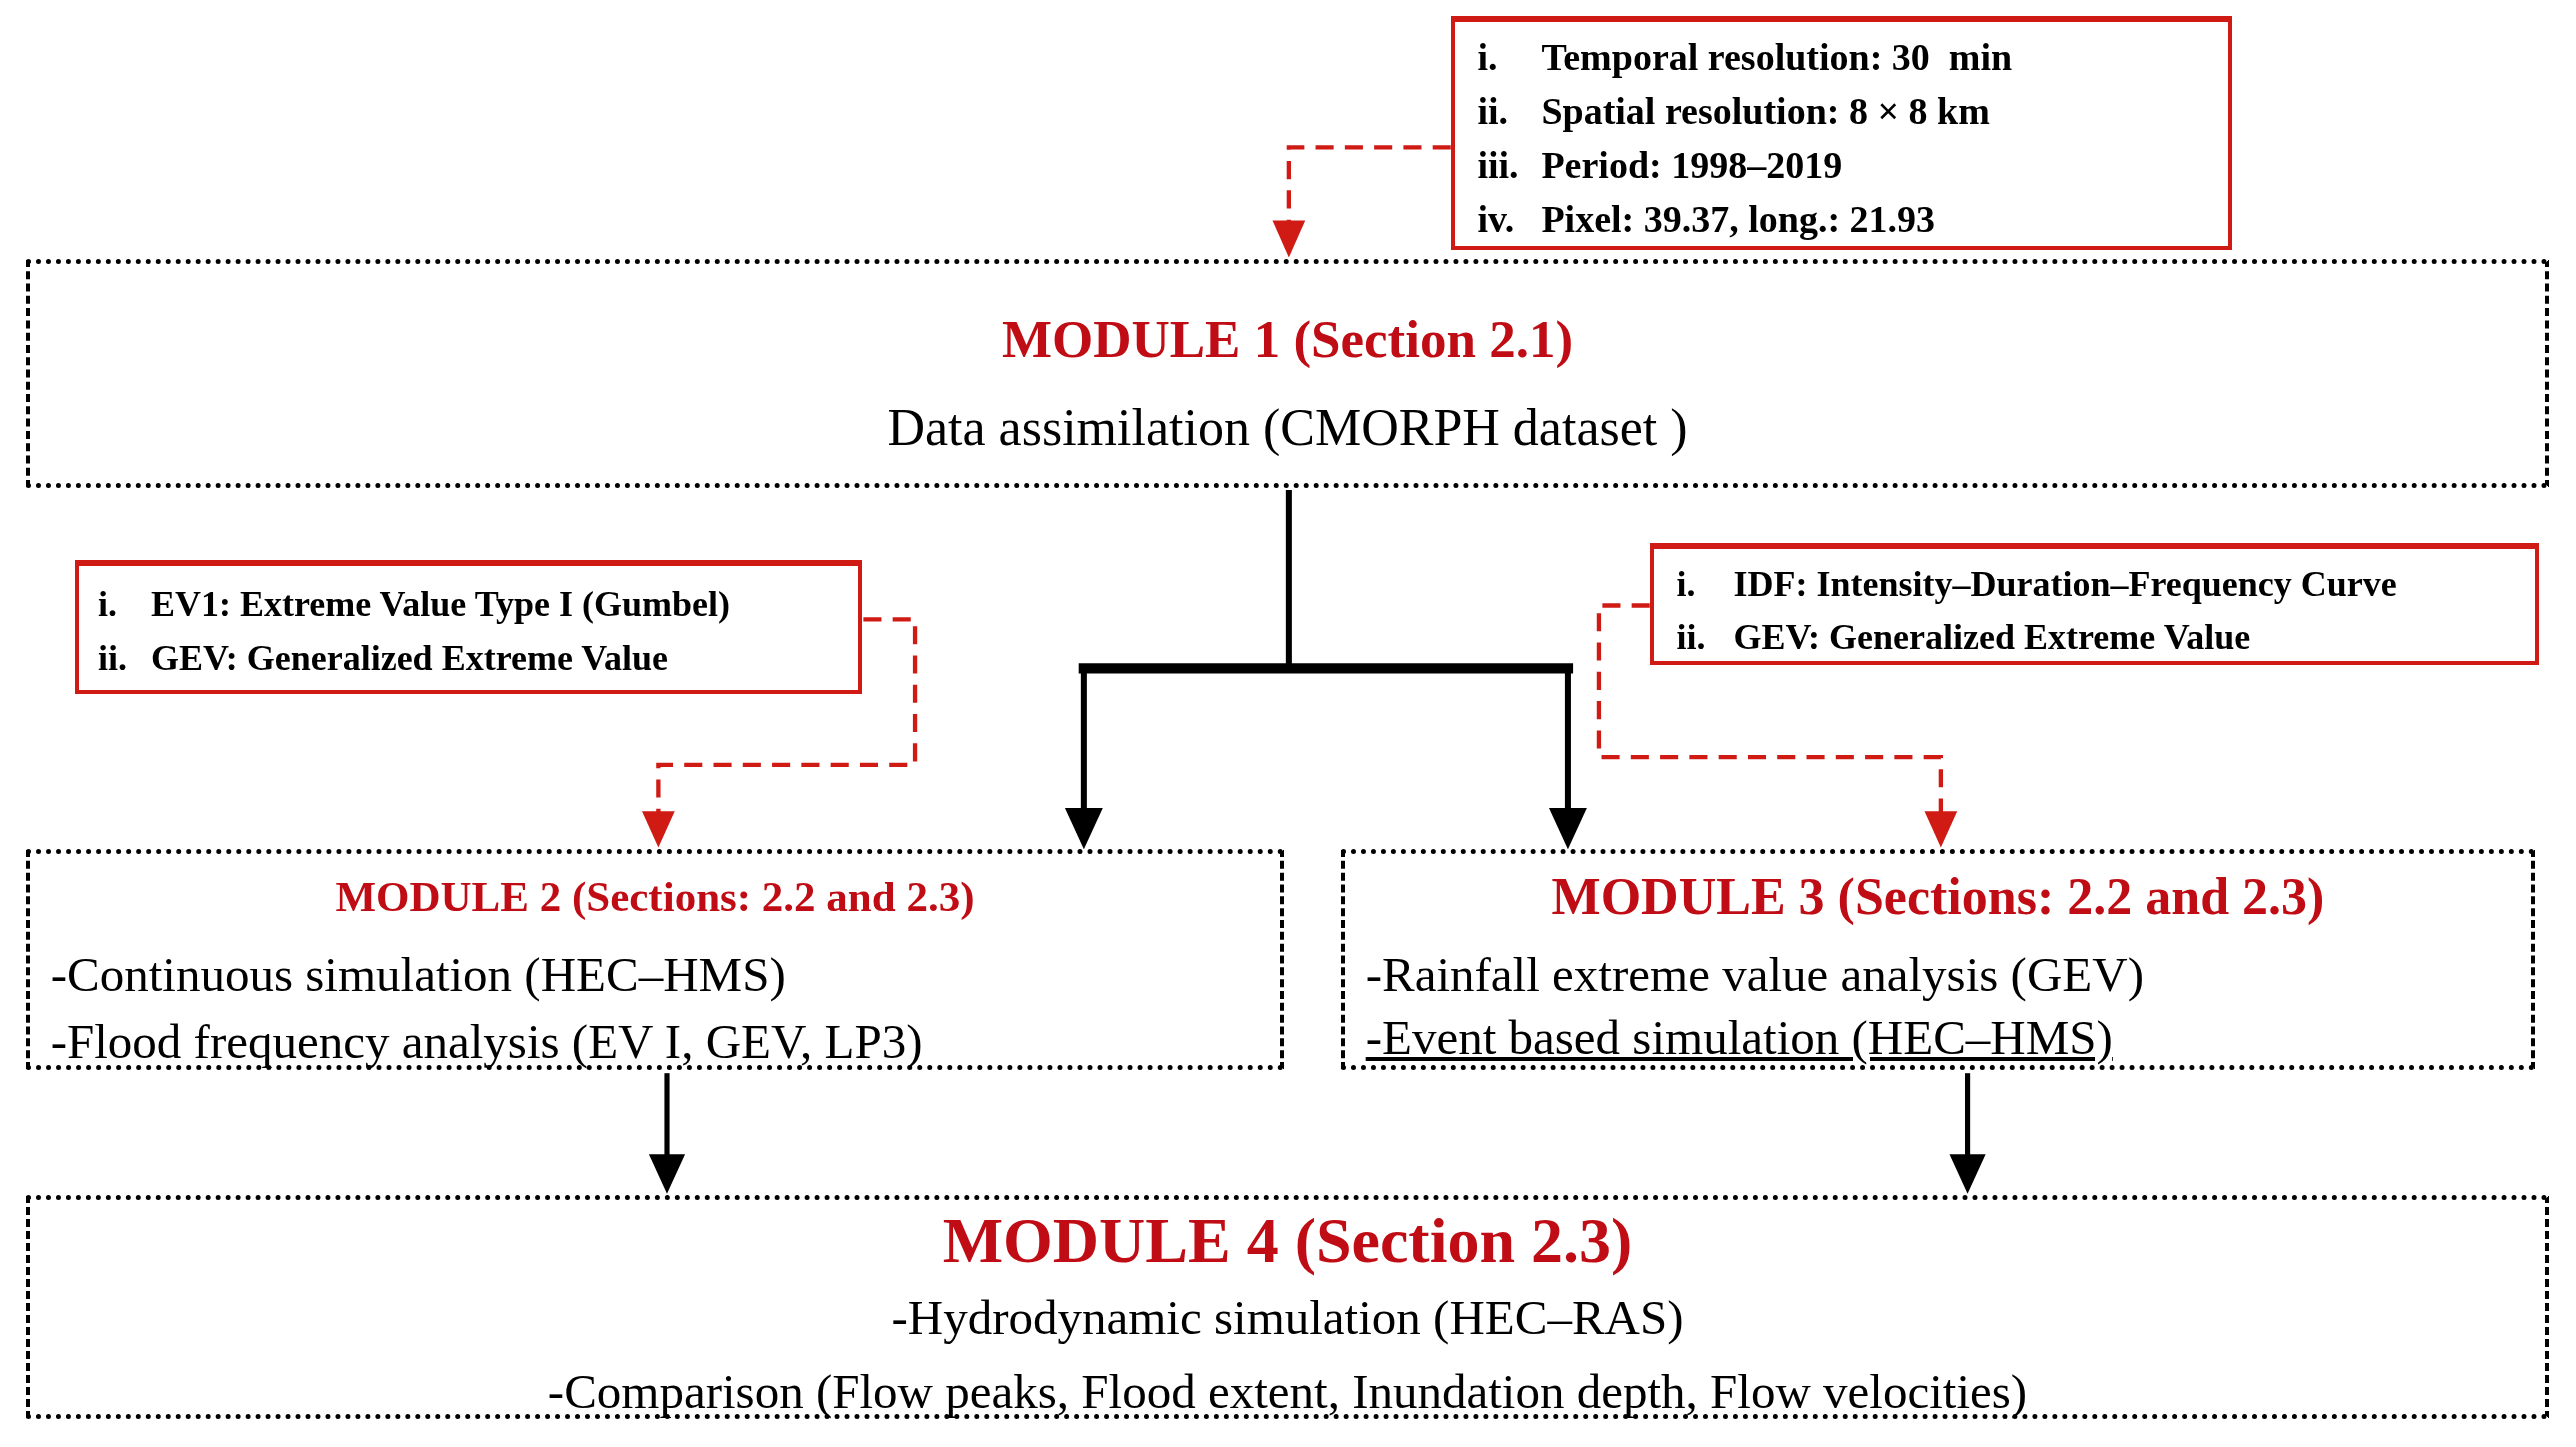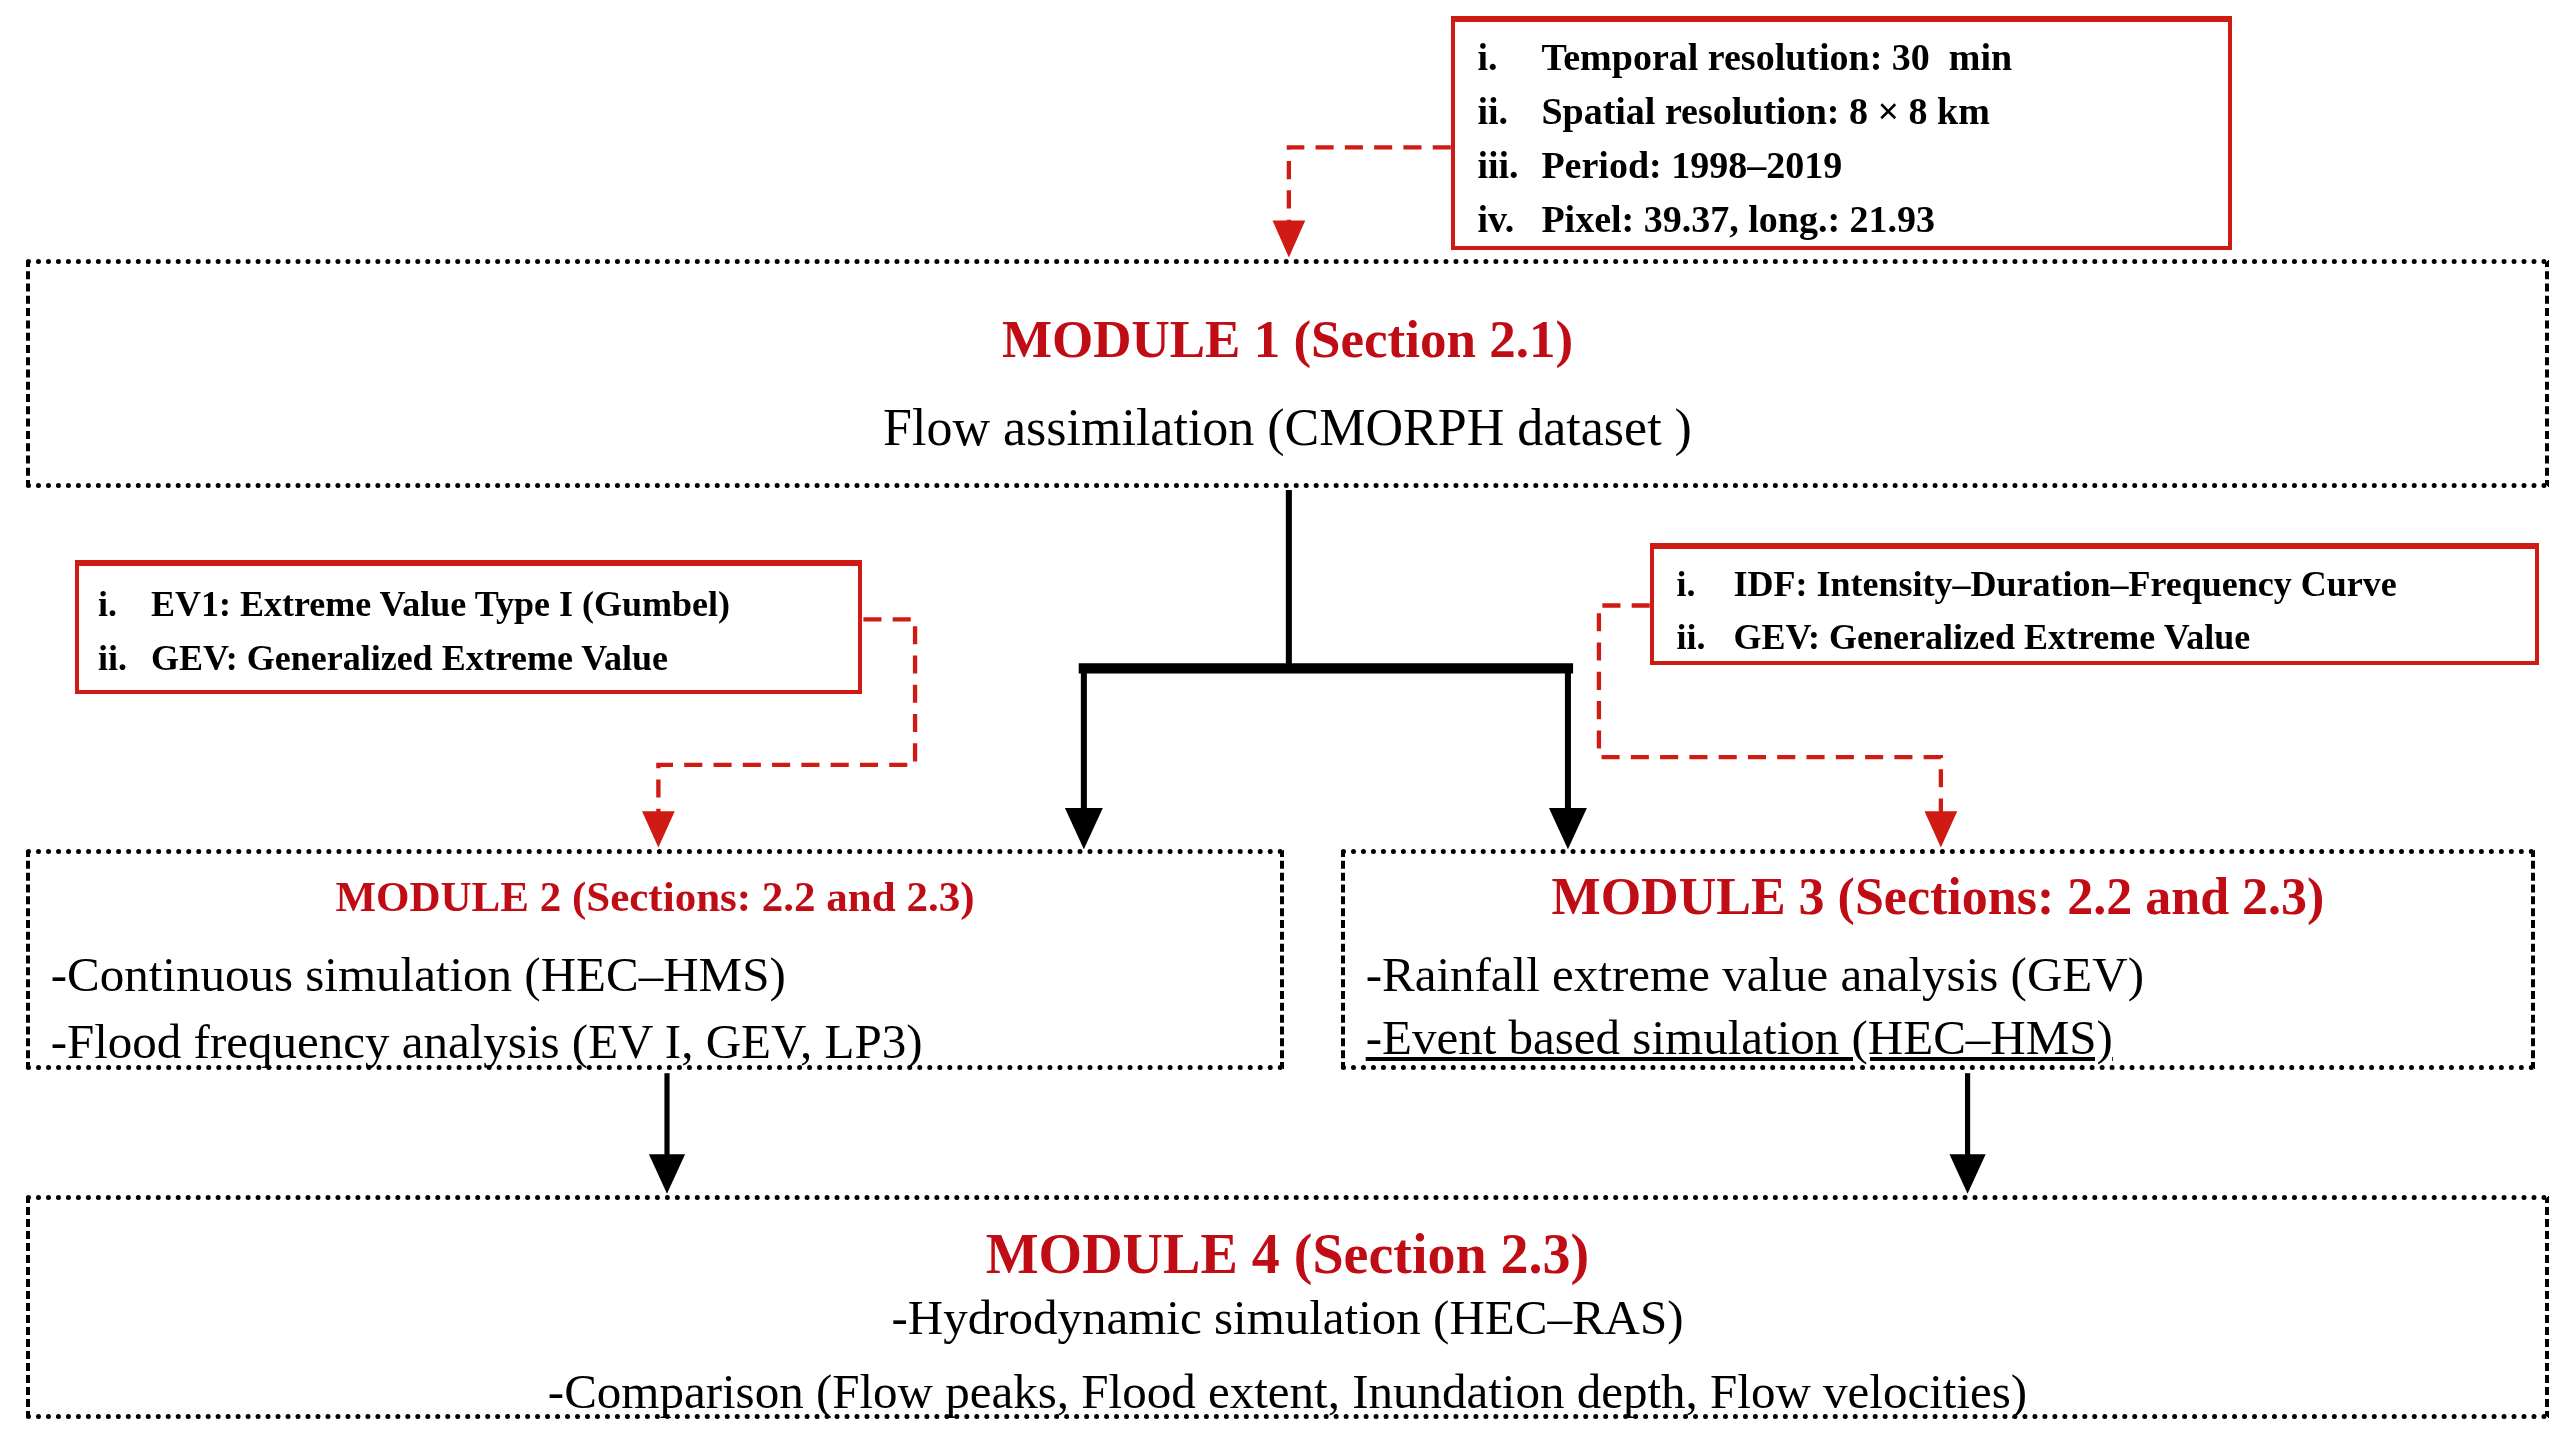--- a/index.html
+++ b/index.html
@@ -84,21 +84,21 @@
     <div class="info-row">
       <span class="marker m74">iii.</span><span>Period: 1998–2019</span>
     </div>
     <div class="info-row">
       <span class="marker m74">iv.</span><span>Pixel: 39.37, long.: 21.93</span>
     </div>
   </div>
 
   <div class="box module-box" style="left:26px;top:259px;width:2523px;height:229px;">
     <div class="module-title" style="top:47px;">MODULE 1 (Section 2.1)</div>
-    <div class="module-line centered" style="top:136px;font-size:52px;">Flow assimilation (CMORPH dataset )</div>
+    <div class="module-line centered" style="top:136px;font-size:52px;">Data assimilation (CMORPH dataset )</div>
   </div>
 
   <div class="box red-box" style="left:75px;top:560px;width:787px;height:134px;padding:11.2px 0 0 19px;">
     <div class="legend-row">
       <span class="marker m62">i.</span><span>EV1: Extreme Value Type I (Gumbel)</span>
     </div>
     <div class="legend-row">
       <span class="marker m62">ii.</span><span>GEV: Generalized Extreme Value</span>
     </div>
   </div>
@@ -118,19 +118,19 @@
     <div class="module-line" style="left:20.7px;top:160px;">-Flood frequency analysis (EV I, GEV, LP3)</div>
   </div>
 
   <div class="box module-box" style="left:1341px;top:849px;width:1194px;height:221px;">
     <div class="module-title" style="top:13.8px;font-size:52px;">MODULE 3 (Sections: 2.2 and 2.3)</div>
     <div class="module-line" style="left:20.7px;top:93px;">-Rainfall extreme value analysis (GEV)</div>
     <div class="module-line" style="left:20.7px;top:156px;text-decoration:underline;">-Event based simulation (HEC–HMS)</div>
   </div>
 
   <div class="box module-box" style="left:26px;top:1195px;width:2523px;height:224px;">
-    <div class="module-title" style="top:26px;font-size:56px;">MODULE 4 (Section 2.3)</div>
+    <div class="module-title" style="top:12px;font-size:64px;">MODULE 4 (Section 2.3)</div>
     <div class="module-line centered" style="top:90px;">-Hydrodynamic simulation (HEC–RAS)</div>
     <div class="module-line centered" style="top:164px;text-align:center;">-Comparison (Flow peaks, Flood extent, Inundation depth, Flow velocities)</div>
   </div>
 
 </div>
 
 
 </body></html>

